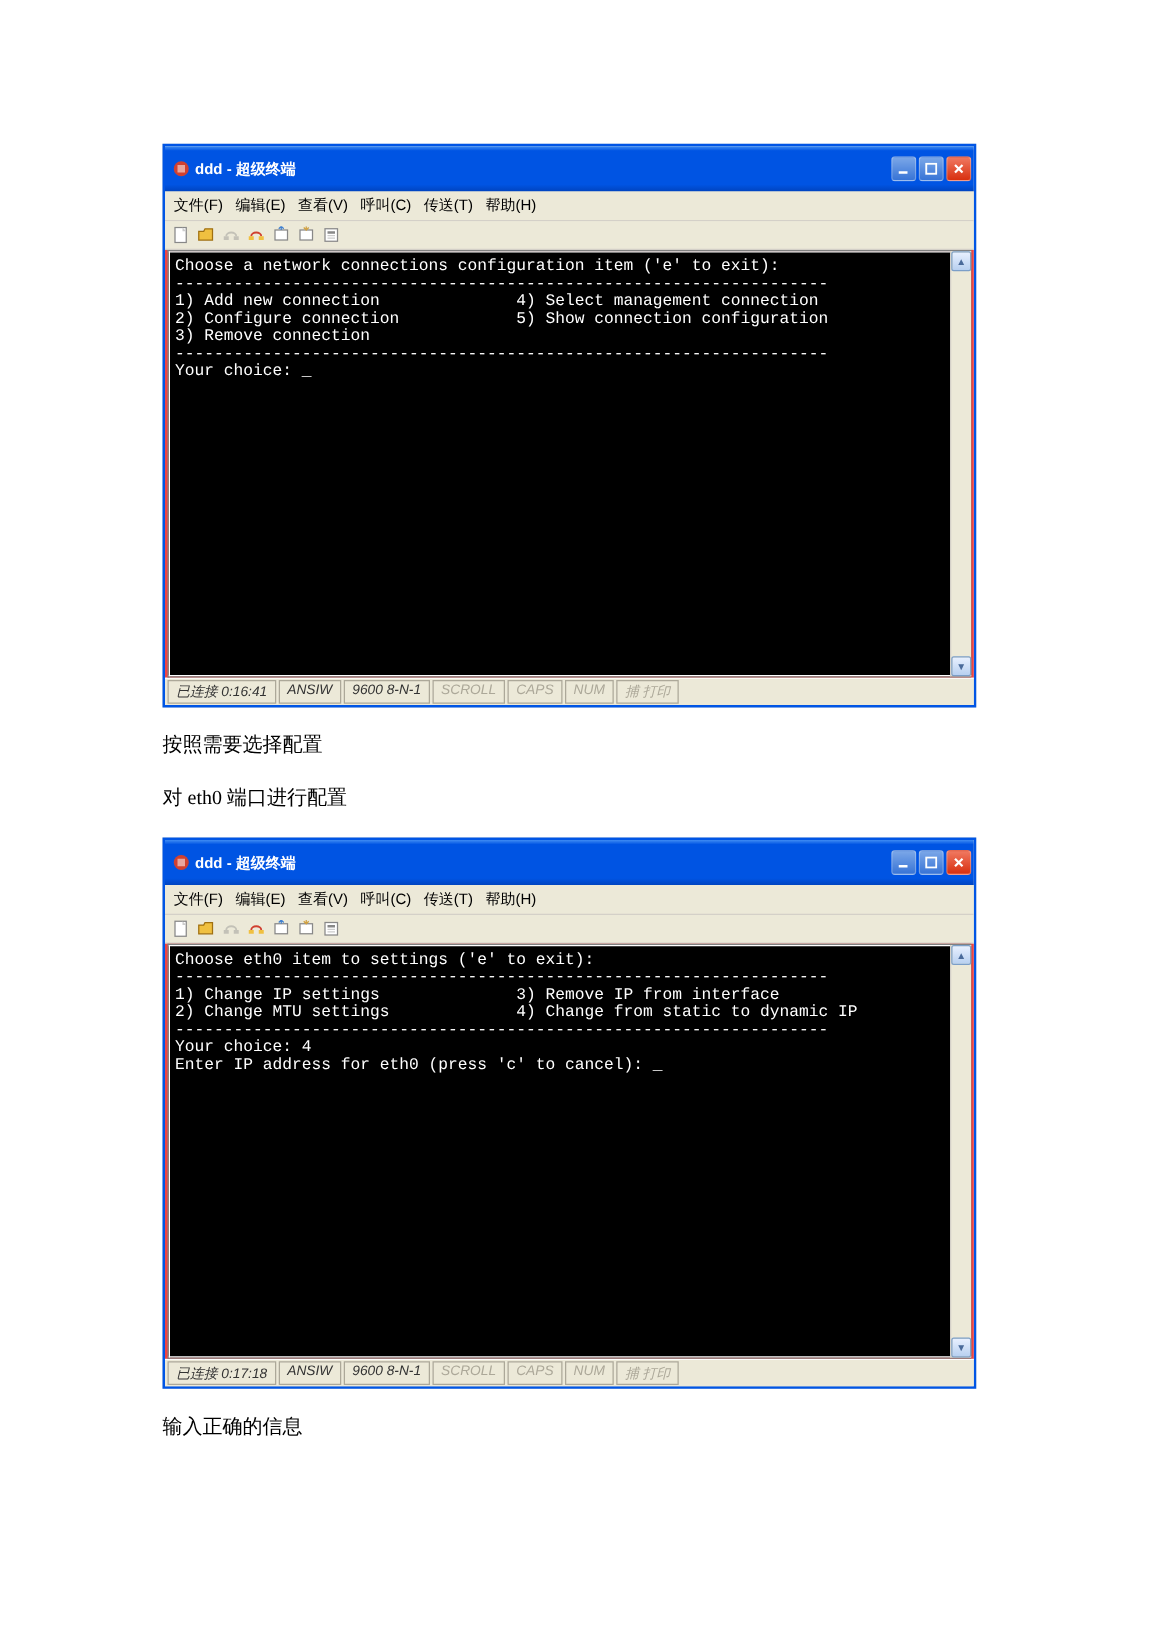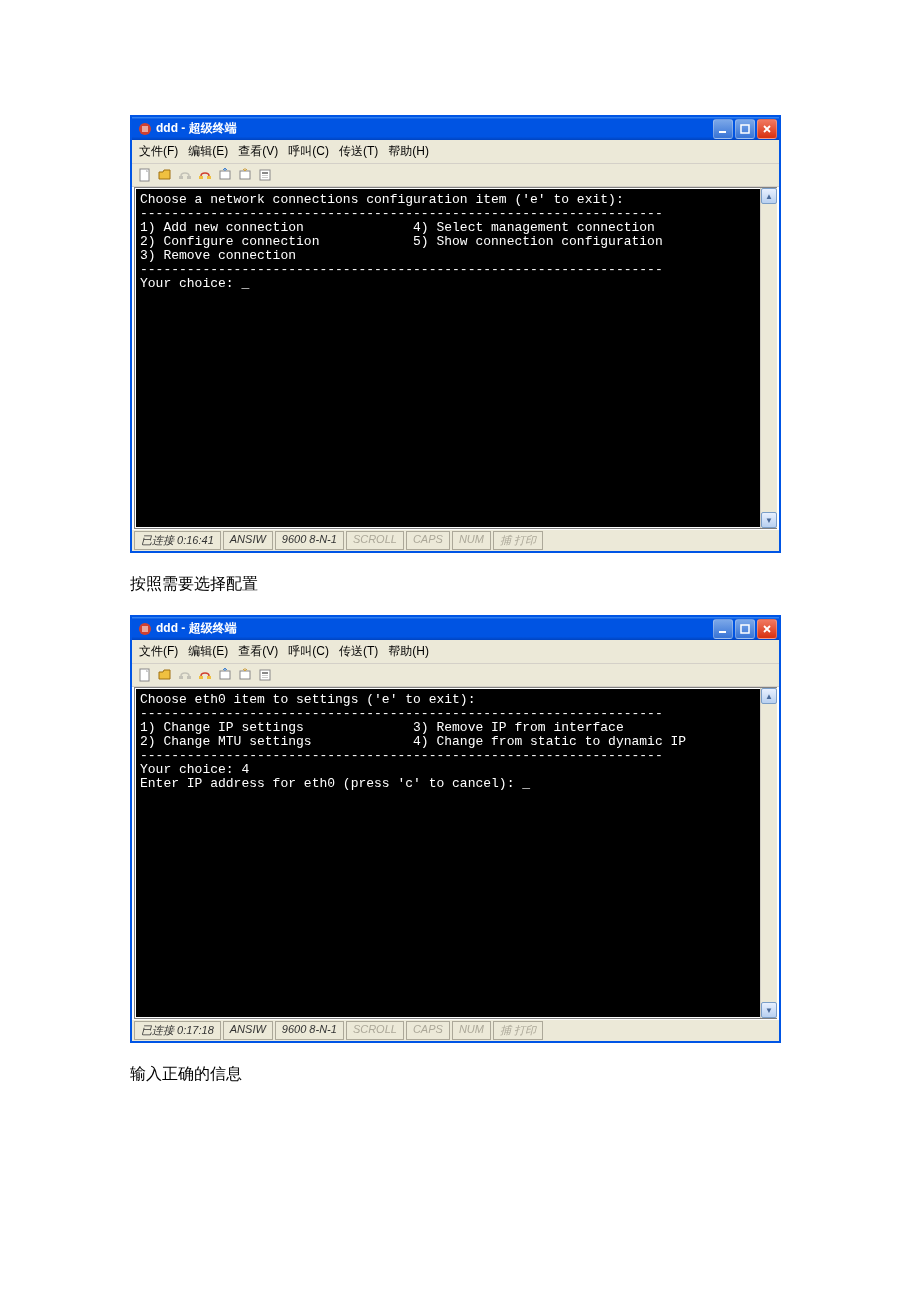--- a/index.html
+++ b/index.html
@@ -12,21 +12,21 @@
 .page {
   padding: 115px 130px 200px 130px;
 }
 .window {
   border: 2px solid #0055e5;
   background: #ece9d8;
   width: 647px;
   margin-bottom: 8px;
 }
 .titlebar {
-  height: 23px;
+  height: 36px;
   background: linear-gradient(to bottom, #3f8cf3 0%, #0054e3 10%, #0054e3 85%, #0044c0 100%);
   display: flex;
   align-items: center;
   padding: 0 2px 0 6px;
   position: relative;
 }
 .titlebar-icon {
   width: 14px;
   height: 14px;
   margin-right: 4px;
@@ -85,21 +85,21 @@
   align-items: center;
 }
 .tool-btn {
   width: 18px;
   height: 18px;
   display: flex;
   align-items: center;
   justify-content: center;
 }
 .body-area {
-  background: #ffffff;
+  background: #ef4444;
   padding: 0 2px;
   position: relative;
 }
 .terminal-wrap {
   border: 1px solid #808080;
   border-right: none;
   position: relative;
 }
 .terminal {
   background: #000;
@@ -276,20 +276,21 @@
     <span class="status-cell">ANSIW</span>
     <span class="status-cell">9600 8-N-1</span>
     <span class="status-cell dim">SCROLL</span>
     <span class="status-cell dim">CAPS</span>
     <span class="status-cell dim">NUM</span>
     <span class="status-cell dim">捕  打印</span>
   </div>
 </div>
 
 <div class="caption">按照需要选择配置</div>
+<div class="caption">对 eth0 端口进行配置</div>
 
 <div class="window">
   <div class="titlebar">
     <span class="titlebar-icon">
       <svg viewBox="0 0 14 14">
             <circle cx="7" cy="7" r="6" fill="#d04030"></circle>
             <rect x="4" y="4" width="6" height="6" fill="#fff8"></rect>
           </svg>
     </span>
     <span class="titlebar-text">ddd - 超级终端</span>

